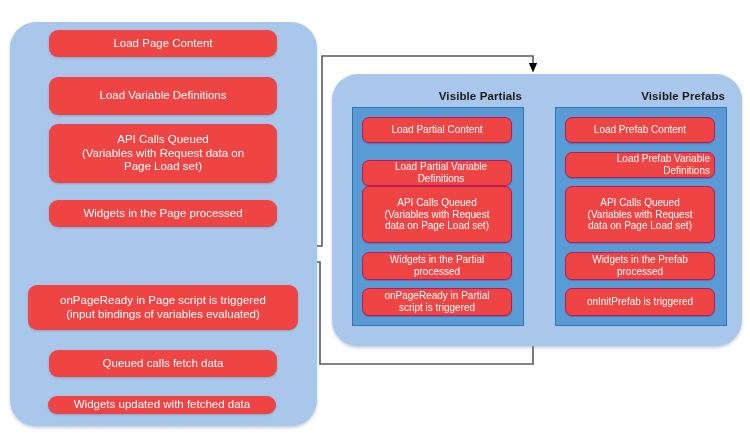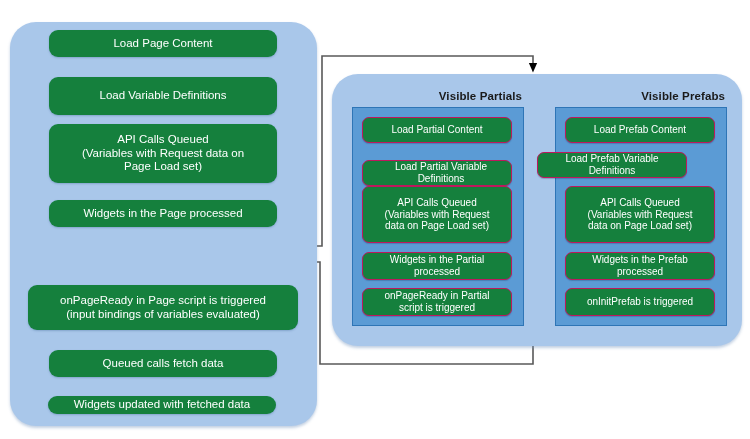--- a/index.html
+++ b/index.html
@@ -36,21 +36,21 @@
   }
   .col-box{
     position:absolute;
     background:#5B9BD5;
     border:1px solid #2E75B6;
   }
 
   
   .node{
     position:absolute;
-    background:#15803d;
+    background:#ef4444;
     color:#ffffff;
     display:flex;
     align-items:center;
     justify-content:center;
     text-align:center;
     line-height:1.18;
     box-sizing:border-box;
     padding:1px 4px;
   }
   
@@ -178,21 +178,21 @@
   </div>
 
   <div class="col-title" style="left:555px;top:90px;width:170px;">
     <span>Visible Prefabs</span>
   </div>
   <div class="col-box" style="left:555px;top:107px;width:170px;height:217px;"></div>
 
   <div class="node outlined" style="left:565px;top:117px;width:150px;height:26px;">
     <span>Load Prefab Content</span>
   </div>
-  <div class="node outlined" style="left:537px;top:152px;width:150px;height:26px;">
+  <div class="node outlined" style="left:565px;top:152px;width:150px;height:26px;text-align:right;">
     <span>Load Prefab Variable
 Definitions</span>
   </div>
   <div class="node outlined" style="left:565px;top:186px;width:150px;height:57px;">
     <span>API Calls Queued
 (Variables with Request
 data on Page Load set)</span>
   </div>
   <div class="node outlined" style="left:565px;top:252px;width:150px;height:28px;">
     <span>Widgets in the Prefab

